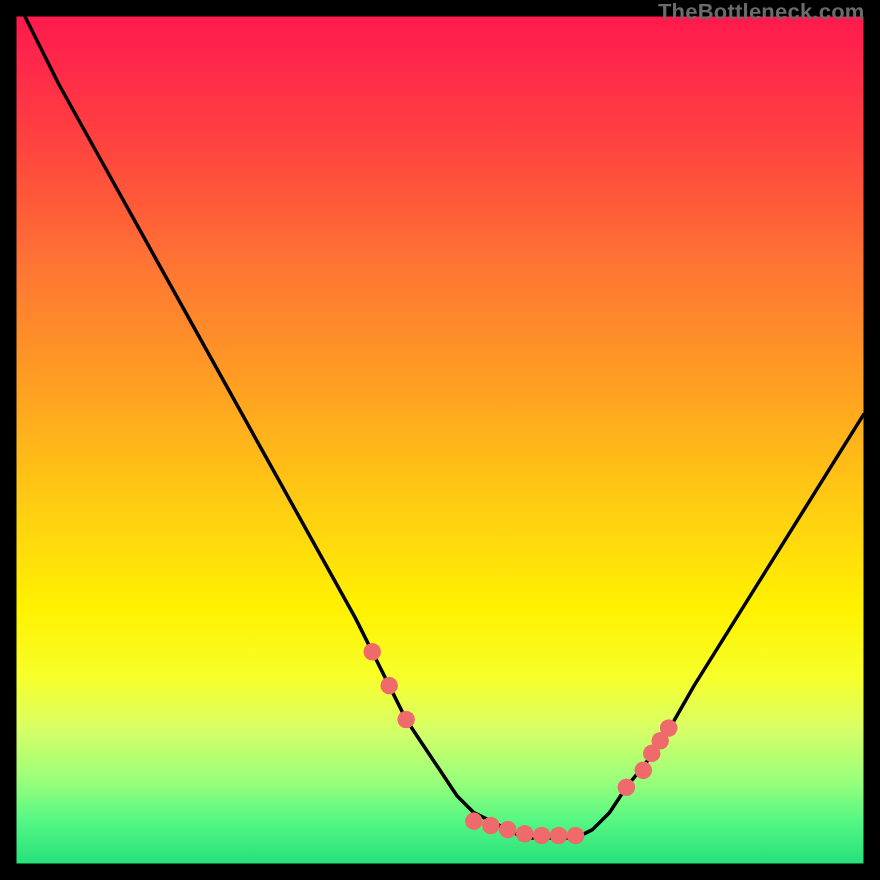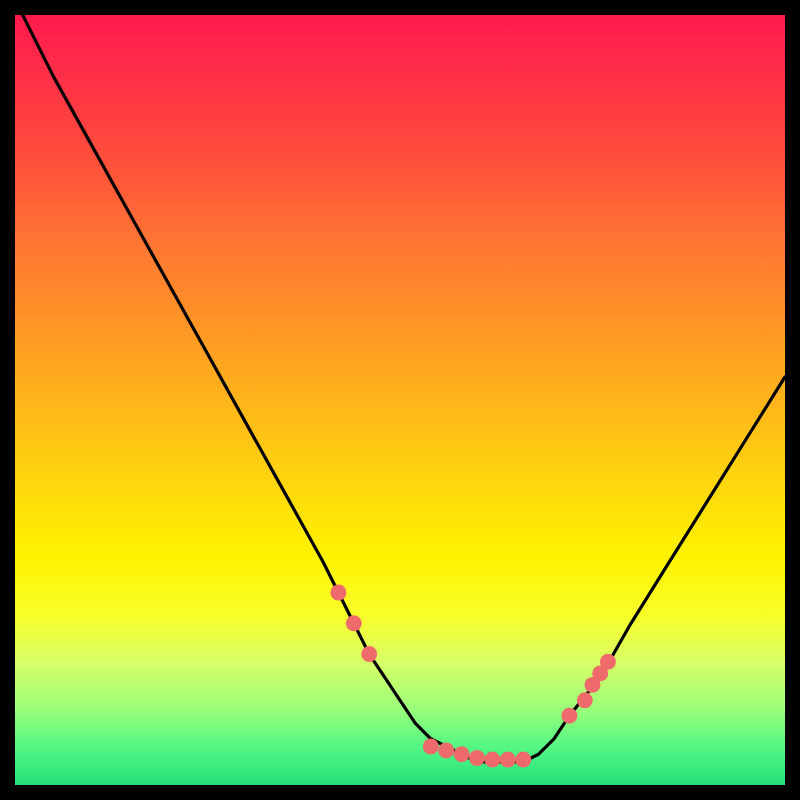--- a/index.html
+++ b/index.html
@@ -79,13 +79,14 @@
           <circle cx="492.8" cy="744.6" r="8" fill="#ef6b6b"></circle>
           <circle cx="508.2" cy="744.6" r="8" fill="#ef6b6b"></circle>
           <circle cx="554.4" cy="700.7" r="8" fill="#ef6b6b"></circle>
           <circle cx="569.8" cy="685.3" r="8" fill="#ef6b6b"></circle>
           <circle cx="577.5" cy="669.9" r="8" fill="#ef6b6b"></circle>
           <circle cx="585.2" cy="658.4" r="8" fill="#ef6b6b"></circle>
           <circle cx="592.9" cy="646.8" r="8" fill="#ef6b6b"></circle>
         </g>
     </svg>
   </div>
+  <div class="watermark">TheBottleneck.com</div>
 </div>
 
 </body></html>

